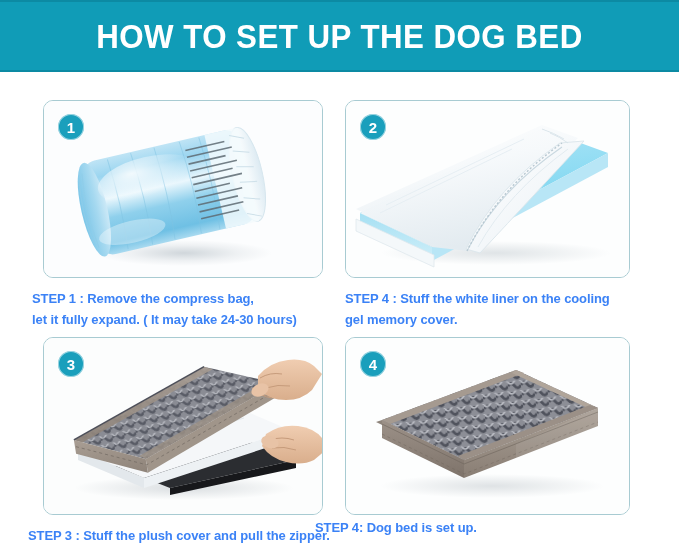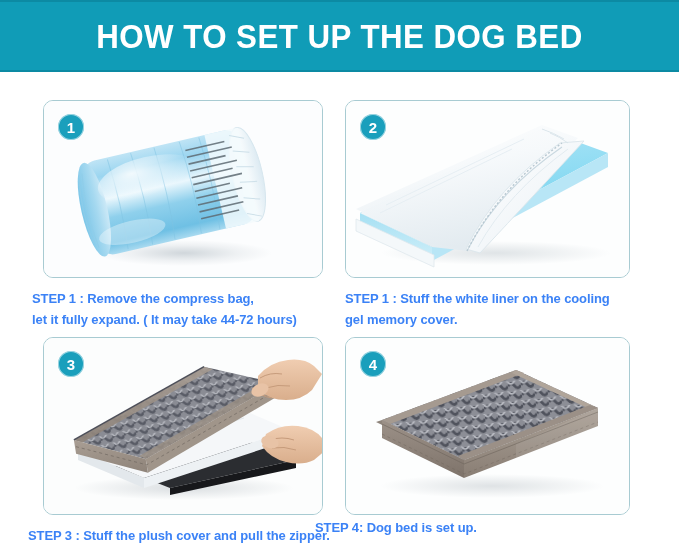--- a/index.html
+++ b/index.html
@@ -267,25 +267,25 @@
             <path d="M196 28 q12 4 22 10"></path>
             <path d="M204 32 q10 4 18 10"></path>
           </g>
         </svg>
       </div>
       <div class="badge">2</div>
     </div>
 
     <div class="caption cap-1">
       <span class="cap-line">STEP 1 : Remove the compress bag,</span>
-      <span class="cap-line">let it fully expand. ( It may take 44-72 hours)</span>
+      <span class="cap-line">let it fully expand. ( It may take 24-30 hours)</span>
     </div>
 
     <div class="caption cap-2">
-      <span class="cap-line">STEP 1 : Stuff the white liner on the cooling</span>
+      <span class="cap-line">STEP 4 : Stuff the white liner on the cooling</span>
       <span class="cap-line">gel memory cover.</span>
     </div>
 
     <div class="card card-3">
       <div class="photo">
         <svg width="280" height="178" viewBox="0 0 280 178">
           <defs>
             <linearGradient id="plushTop3" x1="0" y1="0" x2="0.4" y2="1">
               <stop offset="0%" stop-color="#9B9DA4"></stop>
               <stop offset="50%" stop-color="#84868F"></stop>

